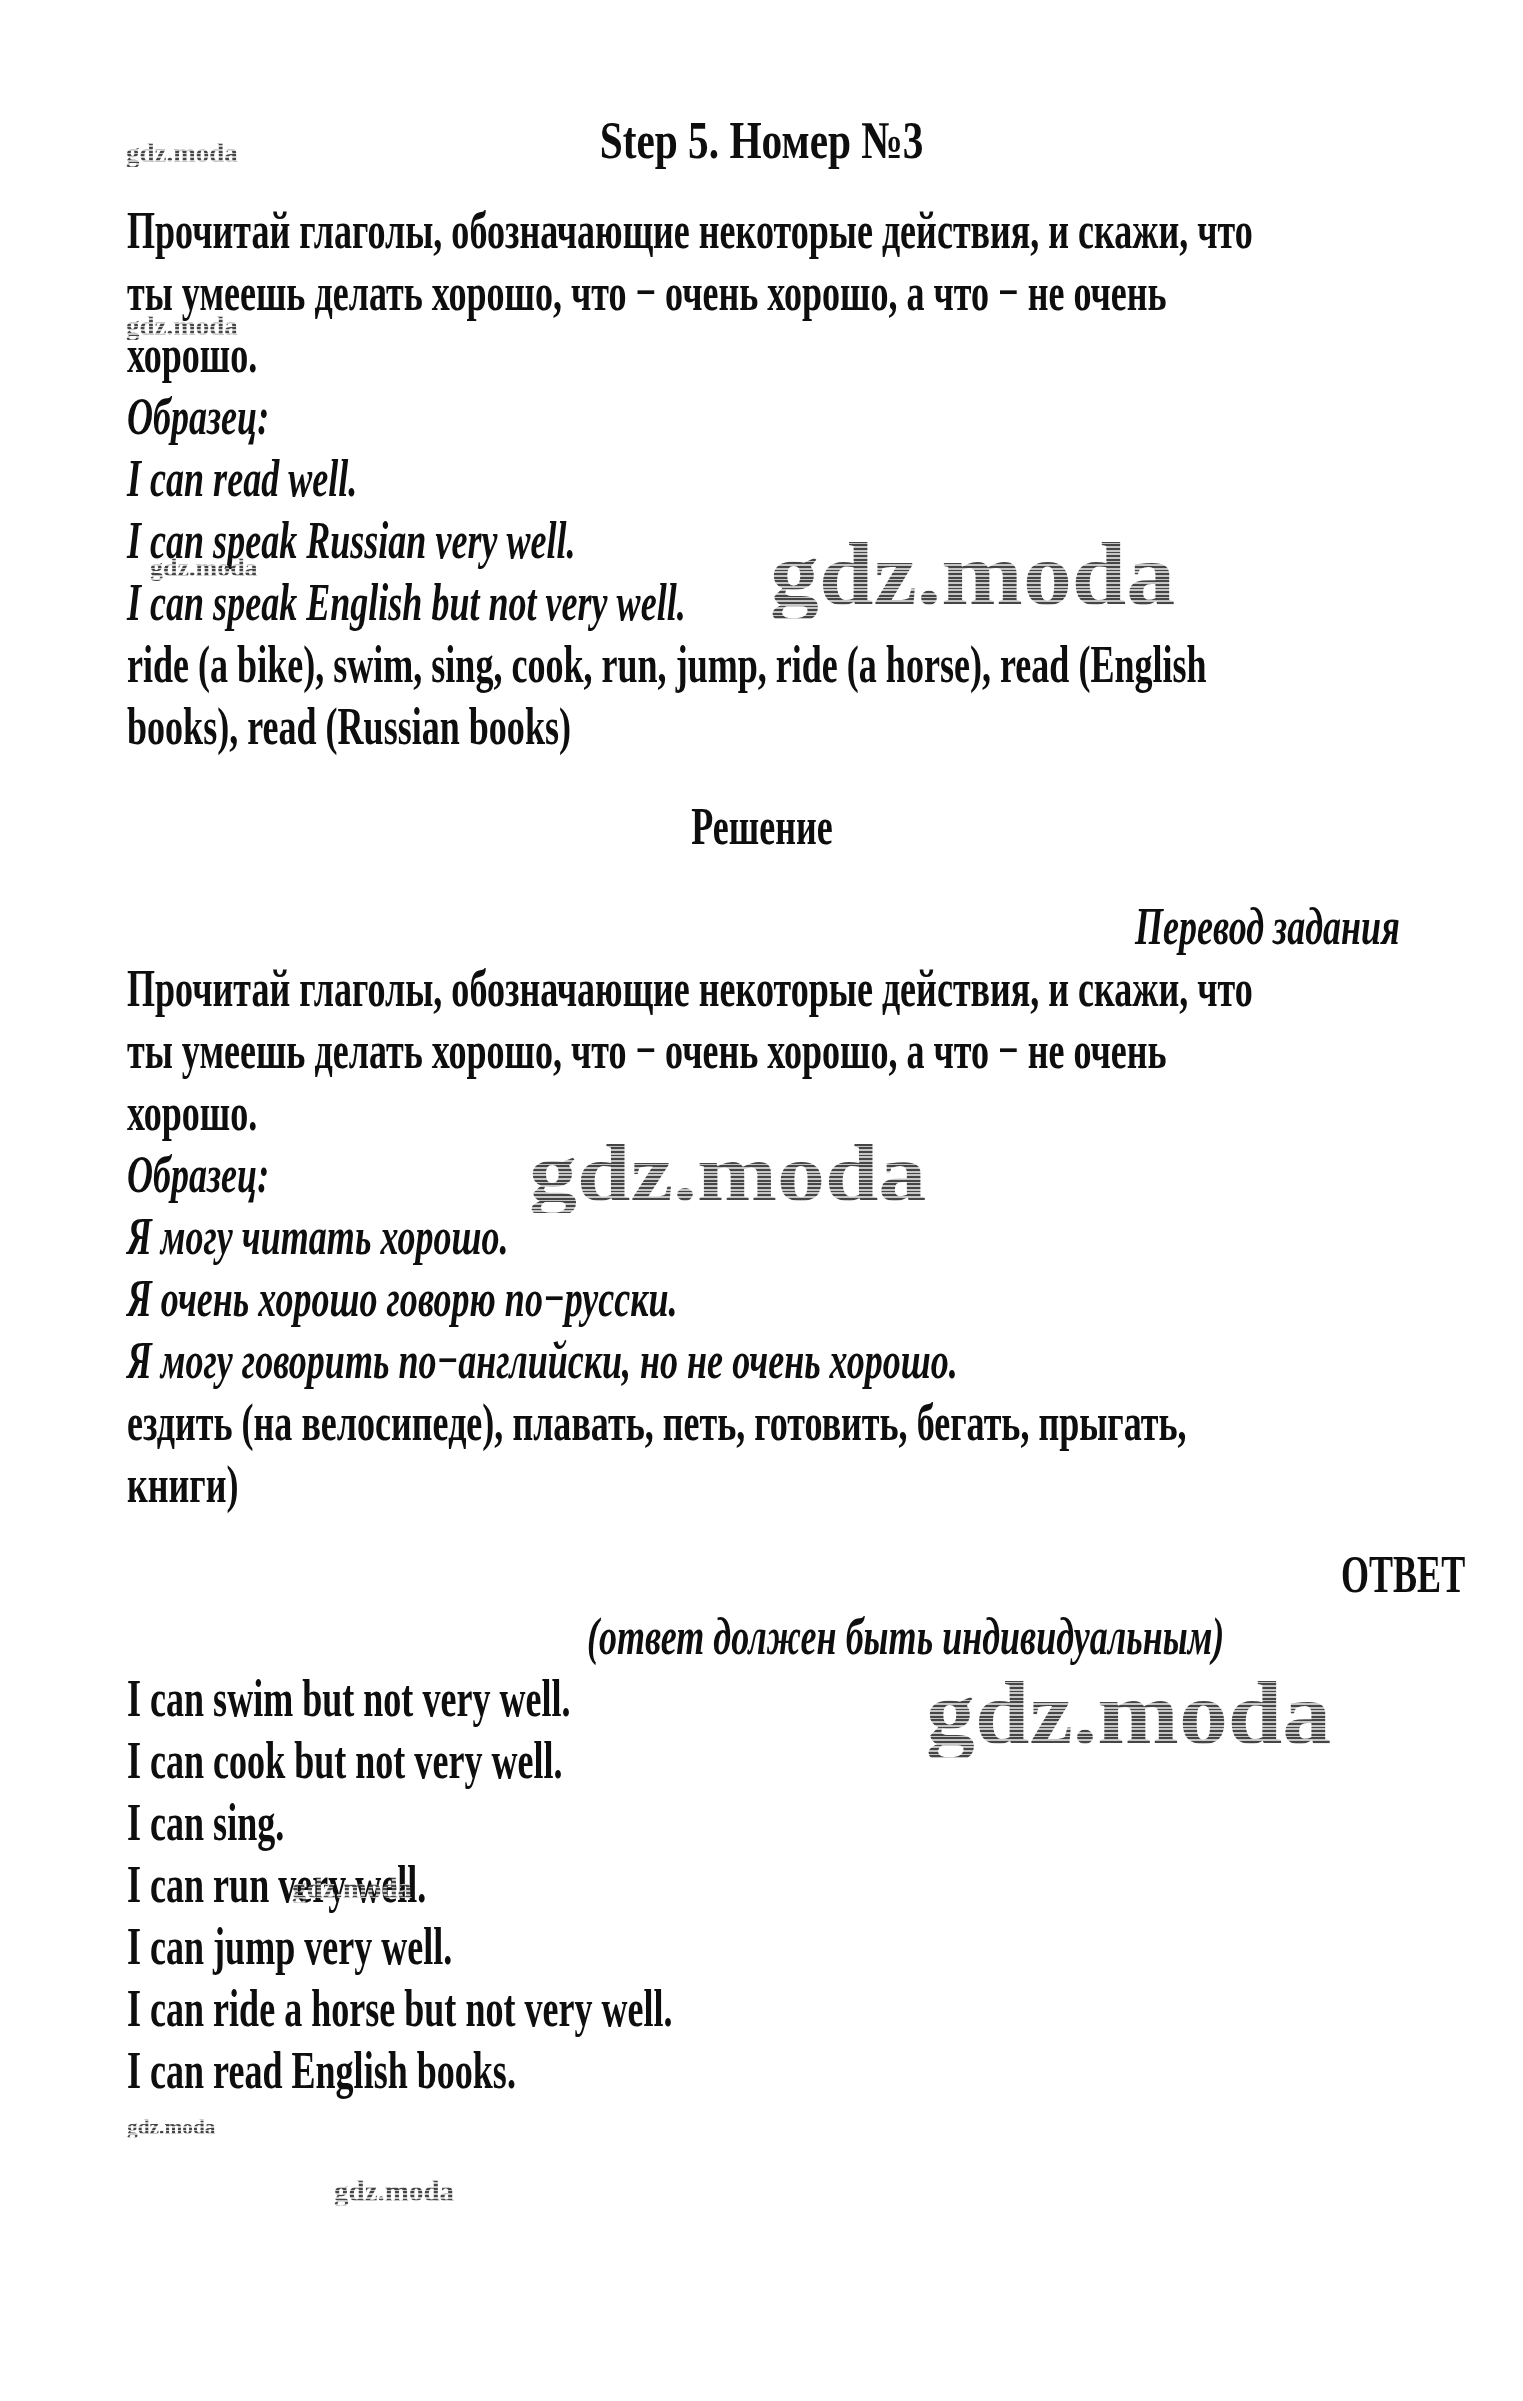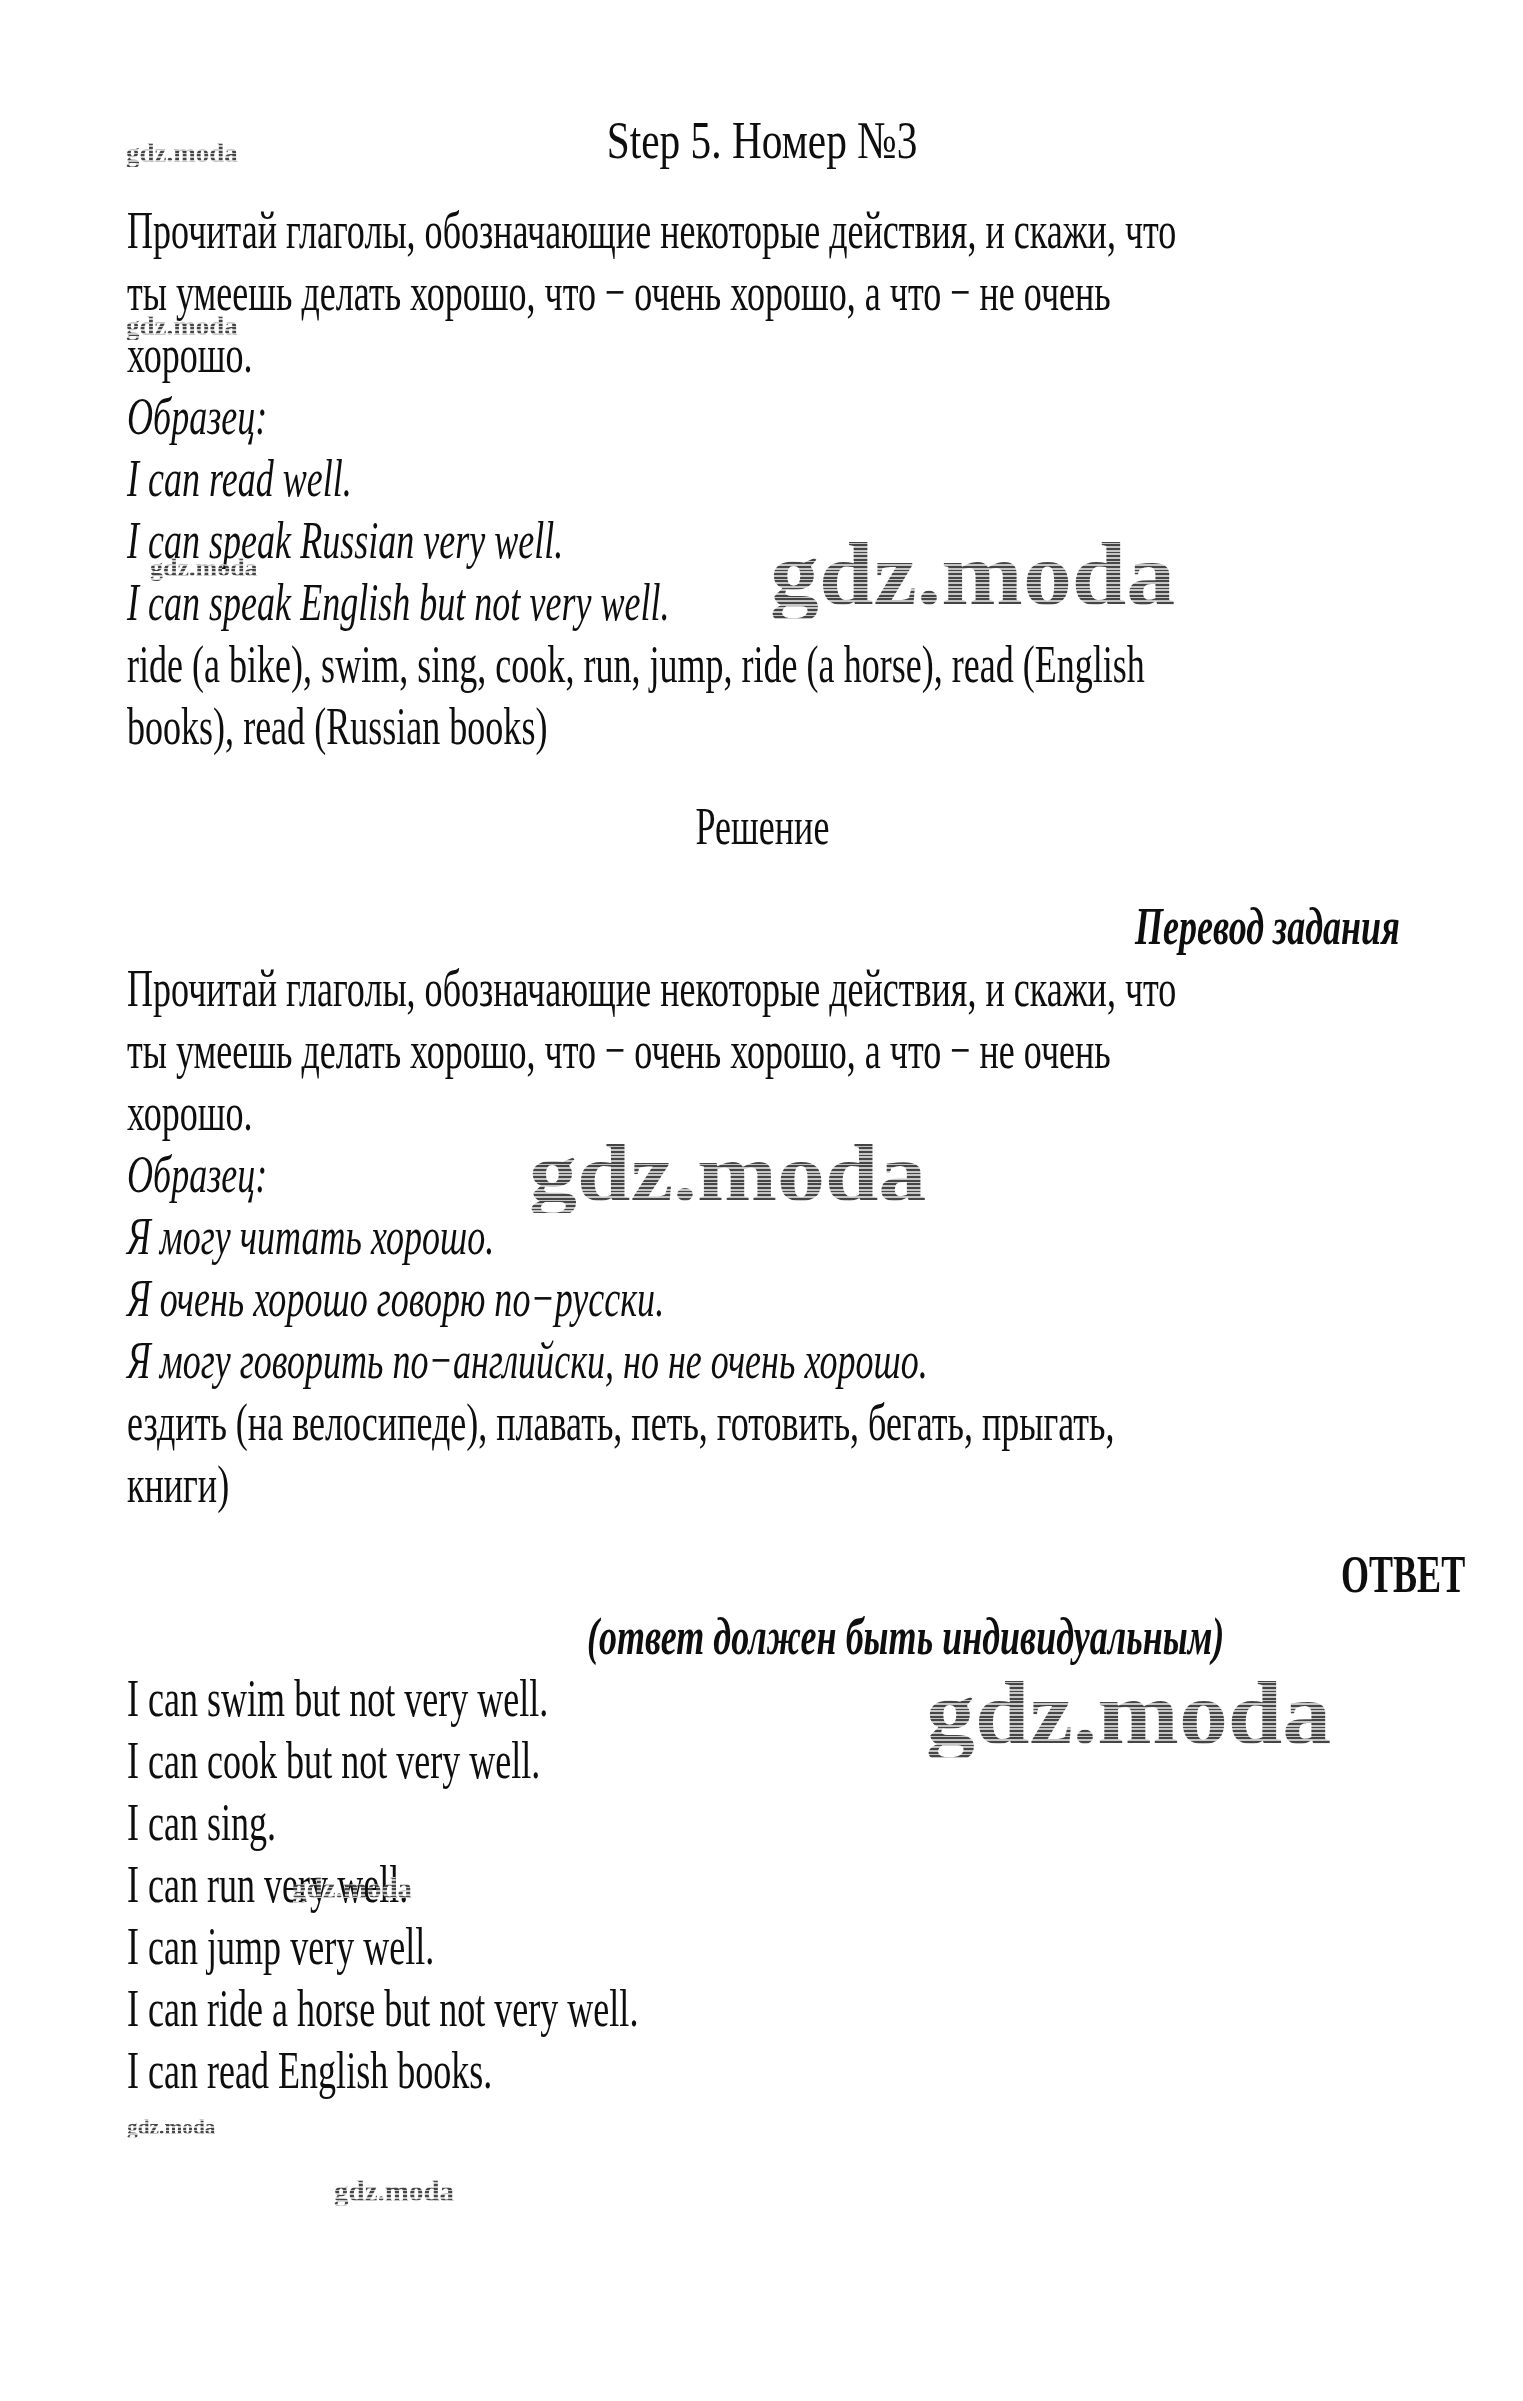--- a/index.html
+++ b/index.html
@@ -12,20 +12,21 @@
     overflow:hidden;
     box-sizing:border-box;
     padding-top:109px;
   }
   .line{
     height:62px;
     line-height:62px;
     padding-left:127px;
     white-space:nowrap;
     font-size:53px;
+    font-weight:bold;
   }
   .tx{
     display:inline-block;
     white-space:nowrap;
     transform:scaleX(0.68);
     transform-origin:0 50%;
   }
   .center{padding-left:0;text-align:center;}
   .center .tx{transform-origin:50% 50%;}
   .title .tx{transform:scaleX(0.78);}

